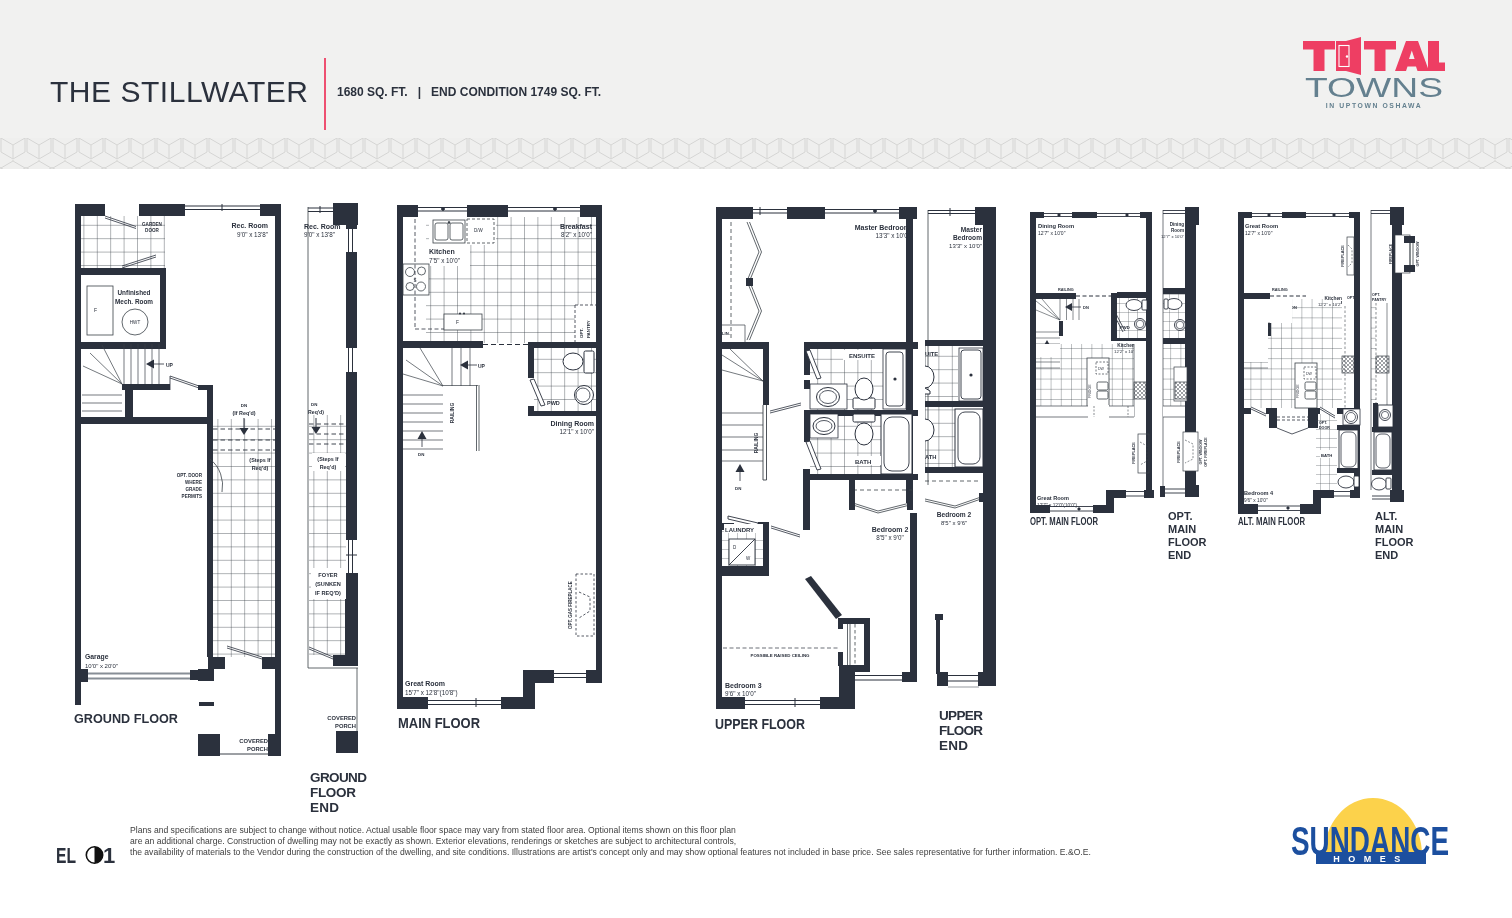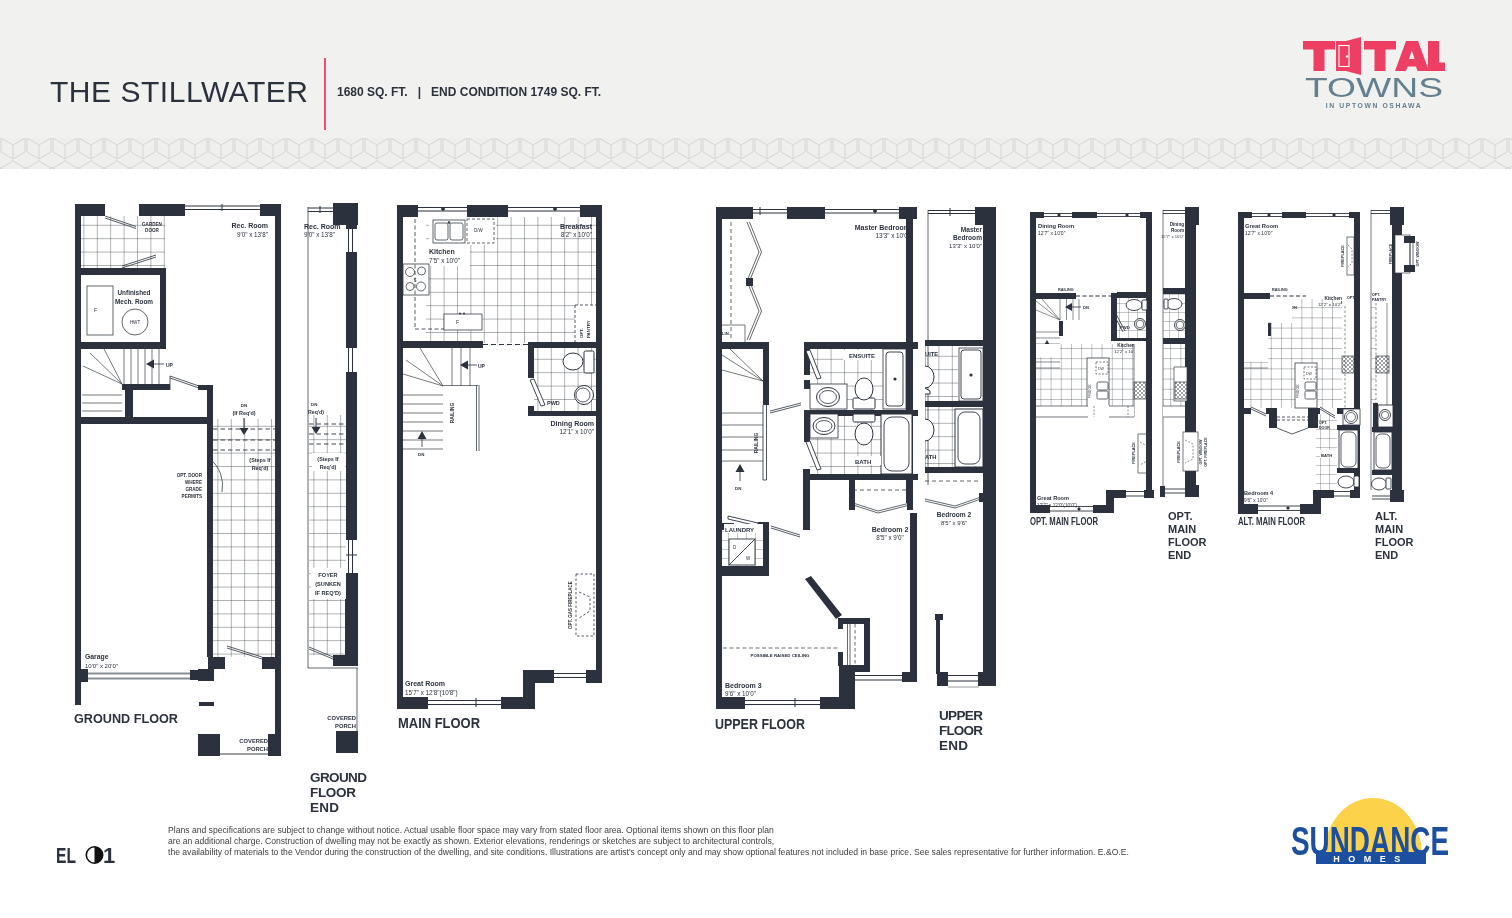--- a/index.html
+++ b/index.html
@@ -70,21 +70,21 @@
 </defs>
 </svg>
 
 <svg class="abs" style="left:56px;top:844px;" width="60" height="24">
   <text x="0" y="19" font-size="22" font-weight="bold" fill="#111" textLength="20" lengthAdjust="spacingAndGlyphs">EL</text>
   <circle cx="38.5" cy="11" r="8.2" fill="none" stroke="#111" stroke-width="1.6"></circle>
   <path d="M38.5 2.8 A8.2 8.2 0 0 1 38.5 19.2 Z" fill="#111"></path>
   <text x="47" y="19" font-size="22" font-weight="bold" fill="#111">1</text>
 </svg>
 
-<div class="abs" style="left:130px;top:825px;width:1060px;font-size:8.6px;line-height:10.8px;color:#404040;white-space:nowrap;margin-left:38px;">
+<div class="abs" style="left:130px;top:825px;width:1060px;font-size:8.6px;line-height:10.8px;color:#404040;white-space:nowrap;">
 Plans and specifications are subject to change without notice. Actual usable floor space may vary from stated floor area. Optional items shown on this floor plan<br>
 are an additional charge. Construction of dwelling may not be exactly as shown. Exterior elevations, renderings or sketches are subject to architectural controls,<br>
 the availability of materials to the Vendor during the construction of the dwelling, and site conditions. Illustrations are artist's concept only and may show optional features not included in base price. See sales representative for further information. E.&amp;O.E.
 </div>
 
 <svg class="abs" style="left:1288px;top:795px;" width="165" height="72" viewBox="0 0 165 72">
   <path d="M36 60 A49 57 0 0 1 134 60 Z" fill="#fcd24b"></path>
   <text x="82" y="60" text-anchor="middle" class="cf" color="#1c4f9f" font-family="Liberation Serif" font-weight="bold" font-size="40" textLength="158" lengthAdjust="spacingAndGlyphs">SUNDANCE</text>
   <rect x="28" y="57" width="110" height="12" fill="#1c4f9f"></rect>
   <text x="83" y="66.5" text-anchor="middle" class="cf" color="#ffffff" font-size="9" font-weight="bold" letter-spacing="8.5">HOMES</text>

